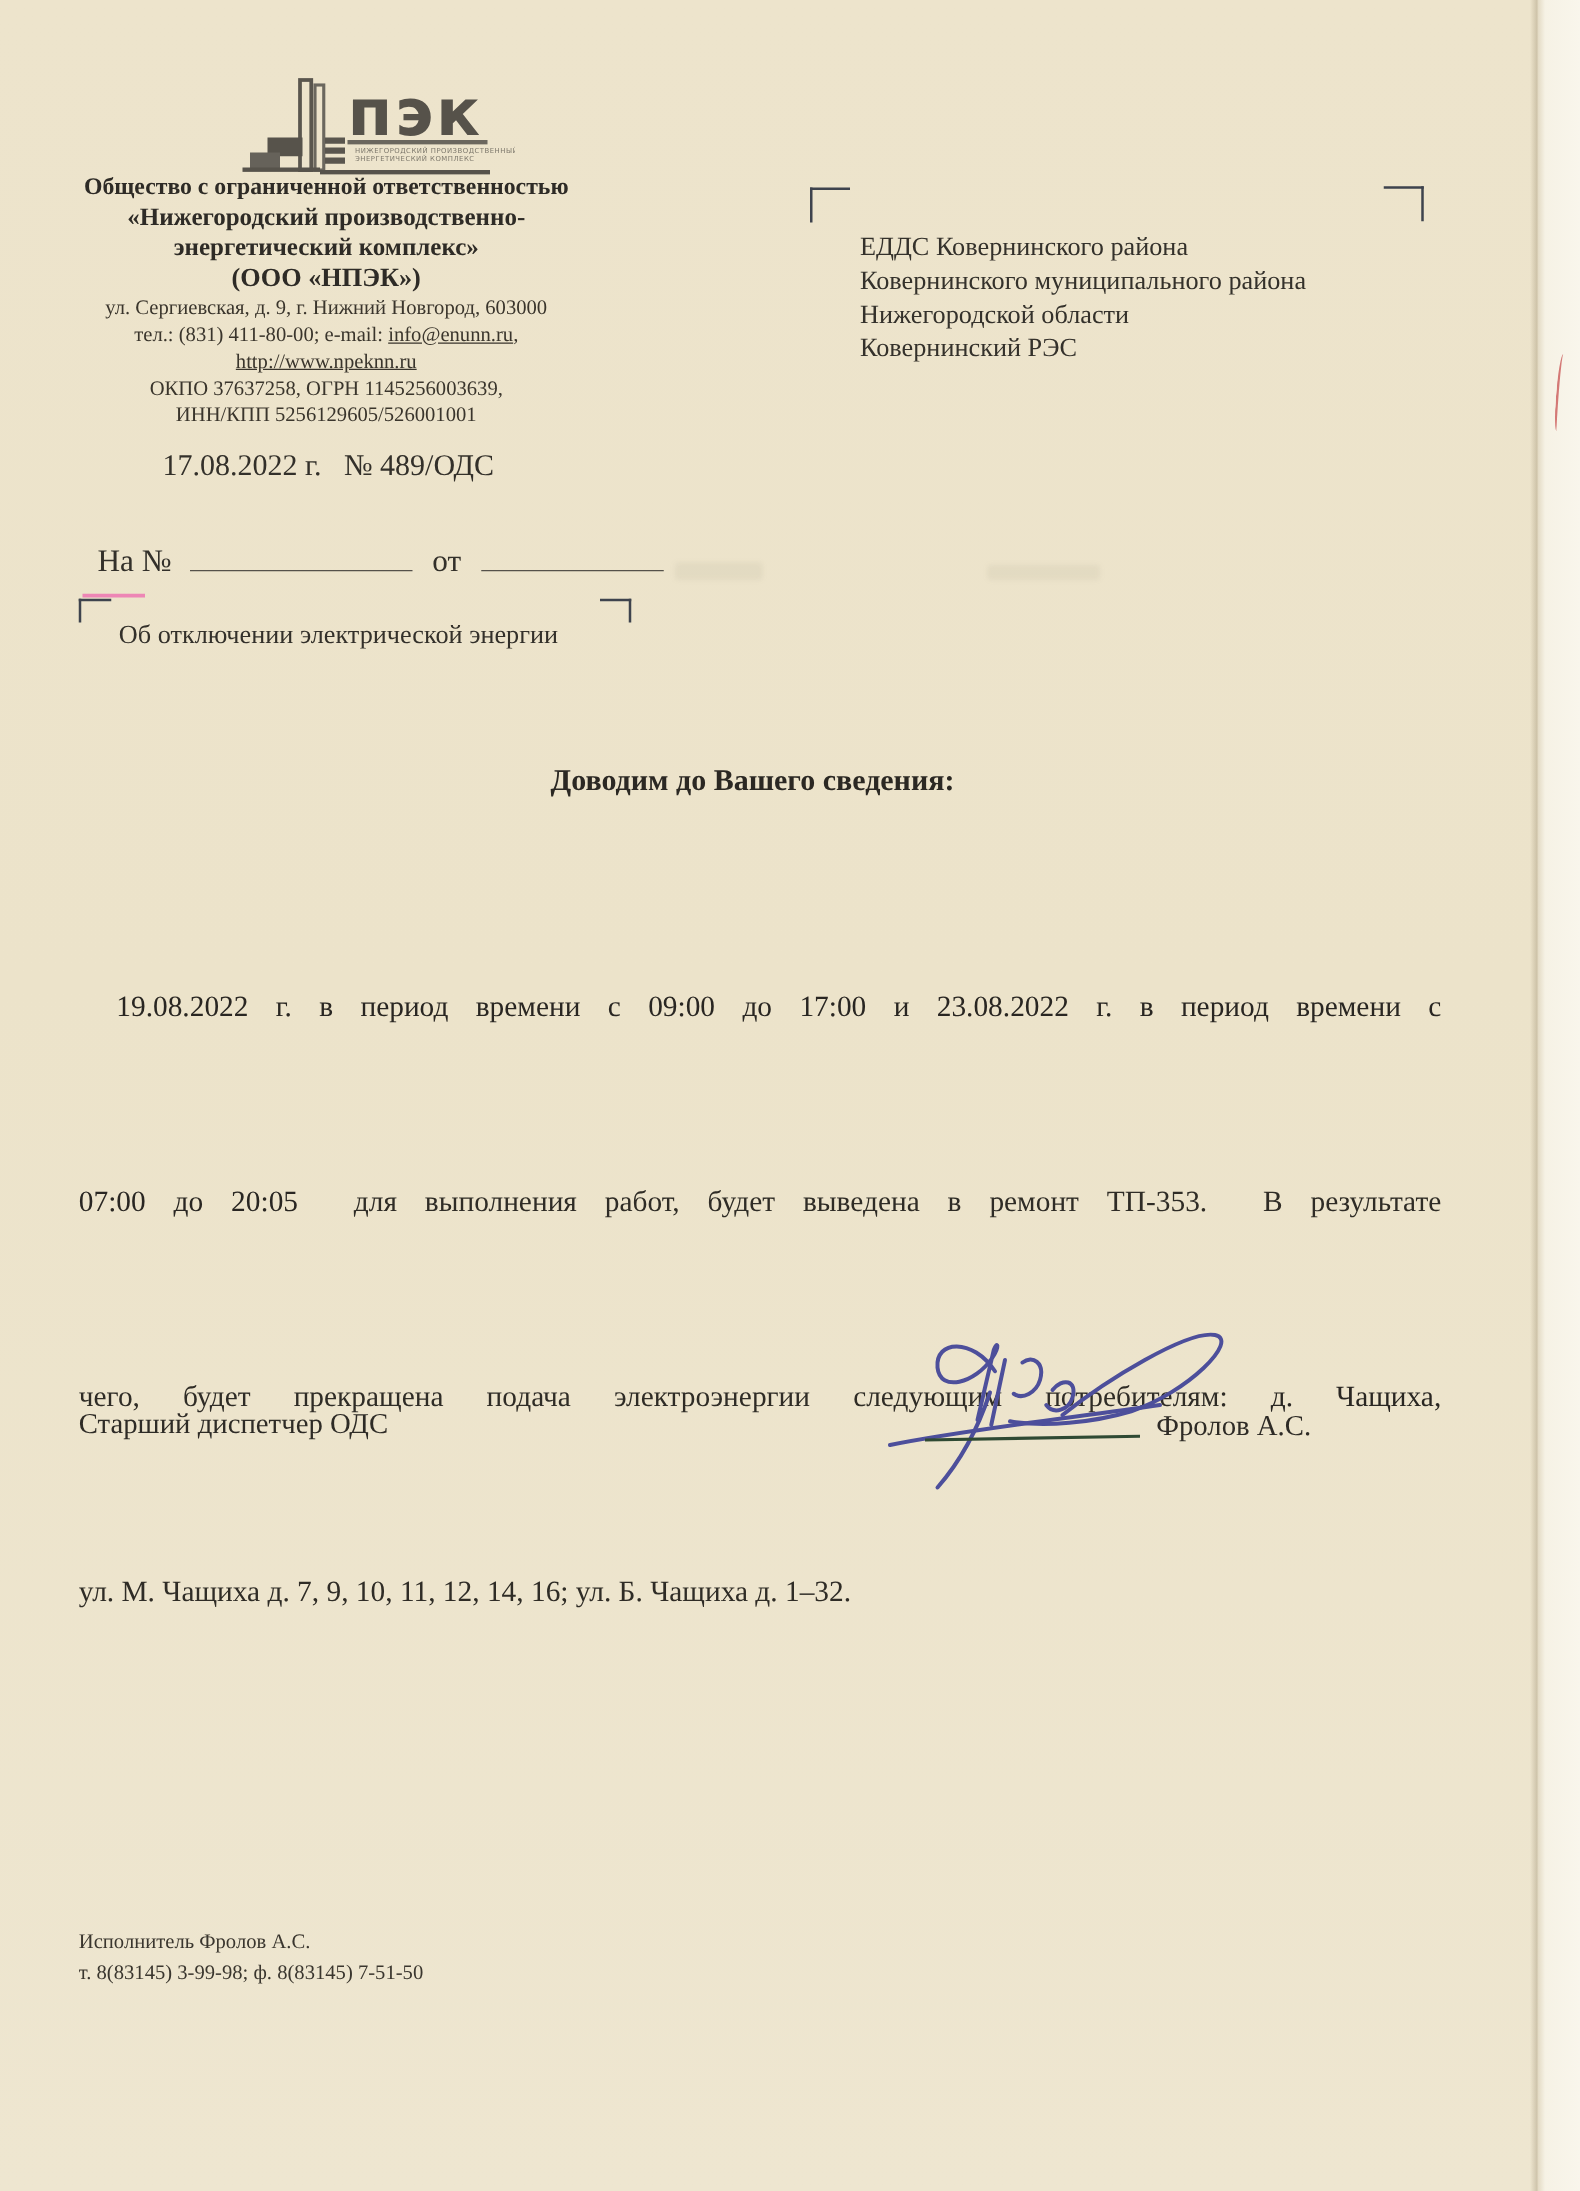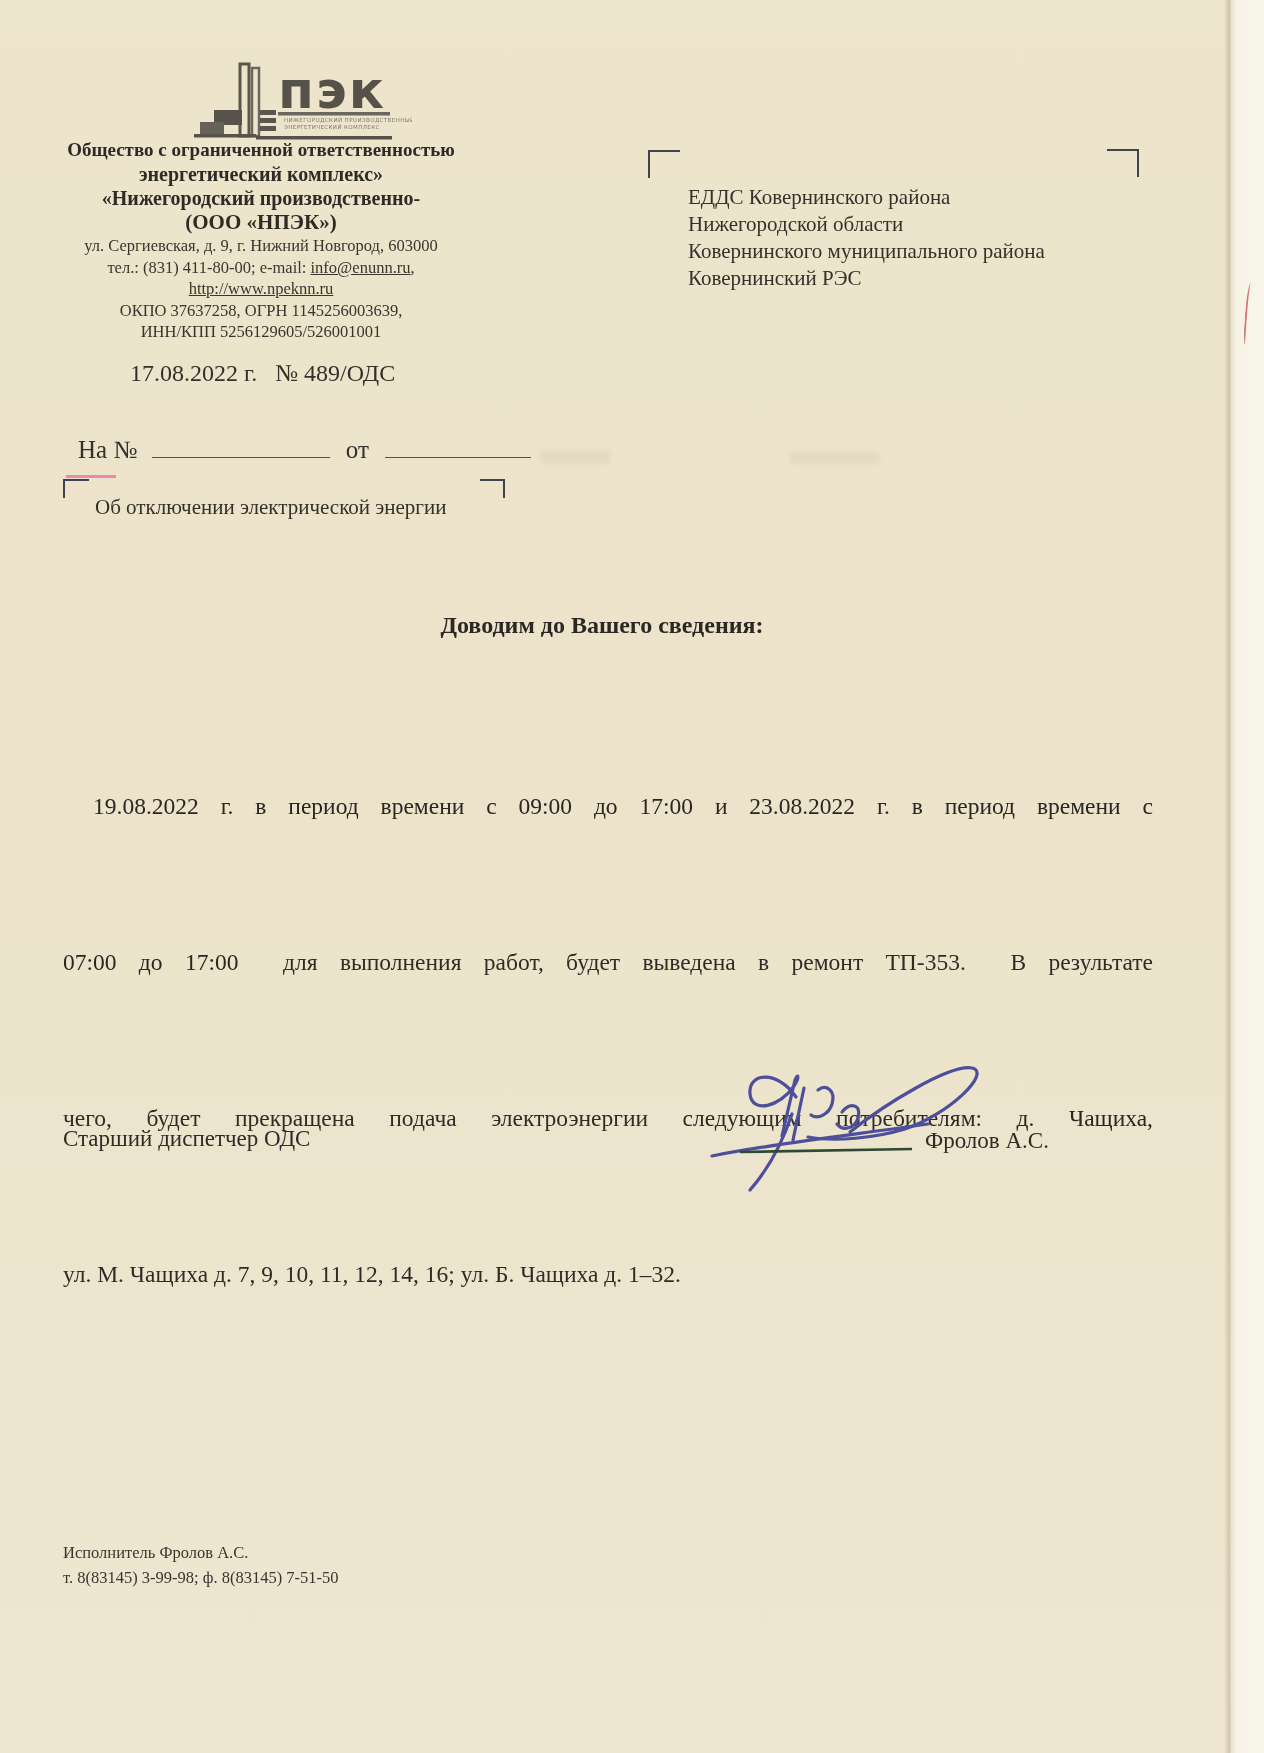--- a/index.html
+++ b/index.html
@@ -116,62 +116,62 @@
 
       <rect x="86" y="60" width="112" height="3.5" fill="#6b675e"></rect>
       <text x="92" y="70" font-family="'DejaVu Sans',sans-serif" font-size="5.5" letter-spacing="0.4" fill="#7d786c">НИЖЕГОРОДСКИЙ ПРОИЗВОДСТВЕННЫЙ</text>
       <text x="92" y="77" font-family="'DejaVu Sans',sans-serif" font-size="5.5" letter-spacing="0.4" fill="#7d786c">ЭНЕРГЕТИЧЕСКИЙ КОМПЛЕКС</text>
       <rect x="64" y="84" width="136" height="3.5" fill="#57534b"></rect>
     </svg>
   </div>
 
   <div class="sender">
     <div class="b1">Общество с ограниченной ответственностью</div>
+    <div class="b2">«Нижегородский производственно-</div>
     <div class="b2">энергетический комплекс»</div>
-    <div class="b2">«Нижегородский производственно-</div>
     <div class="b3">(ООО «НПЭК»)</div>
     <div class="s">ул. Сергиевская, д. 9, г. Нижний  Новгород, 603000</div>
     <div class="s"><span>тел.: (831) 411-80-00; e-mail: </span><span class="u">info@enunn.ru</span><span>,</span></div>
     <div class="s u">http://www.npeknn.ru</div>
     <div class="s">ОКПО 37637258, ОГРН 1145256003639,</div>
     <div class="s">ИНН/КПП 5256129605/526001001</div>
   </div>
 
   <div class="ref-line">17.08.2022 г.   № 489/ОДС</div>
 
   <div class="reply-line">
     <span>На №</span>
     <span class="blank" style="width:178px;margin:0 10px 0 8px;"></span>
     <span>от</span>
     <span class="blank" style="width:146px;margin-left:10px;"></span>
   </div>
 
   <div class="recipient">
     <div>ЕДДС Ковернинского района</div>
+    <div>Ковернинского муниципального района</div>
     <div>Нижегородской области</div>
-    <div>Ковернинского муниципального района</div>
     <div>Ковернинский РЭС</div>
   </div>
 
   <div class="cmark cmark-tl"></div>
   <div class="cmark cmark-tr"></div>
   <div class="pink-dash"></div>
   <div class="cmark cmark-bl"></div>
   <div class="cmark cmark-br"></div>
 
   <div class="ghost" style="left:540px;top:450px;width:70px;height:14px;"></div>
   <div class="ghost" style="left:790px;top:452px;width:90px;height:12px;"></div>
 
   <div class="subject">Об отключении электрической энергии</div>
 
   <div class="heading">Доводим до Вашего сведения:</div>
 
   <div class="bodytext">
     <div class="jline"><span class="ind"></span><span class="bld">19.08.2022 г. в период времени с 09:00 до 17:00 и 23.08.2022 г. в период времени с</span></div>
-    <div class="jline"><span class="bld">07:00 до 17:00</span><span>  для выполнения работ, будет выведена в ремонт ТП-353.  В результате</span></div>
+    <div class="jline"><span class="bld">07:00 до 20:05</span><span>  для выполнения работ, будет выведена в ремонт ТП-353.  В результате</span></div>
     <div class="jline"><span>чего, будет прекращена подача электроэнергии следующим потребителям: </span><span class="bld">д. Чащиха,</span></div>
     <div class="lline"><span>ул. М. Чащиха д. 7, 9, 10, 11, 12, 14, 16; ул. Б. Чащиха д. 1–32.</span></div>
   </div>
 
   <div class="signoff-title">Старший диспетчер ОДС</div>
 
   <div class="signature-wrap">
     <svg width="310" height="145" viewBox="0 0 310 145">
       <g fill="none" stroke="#4d4f9b" stroke-width="3.2" stroke-linecap="round">
 

